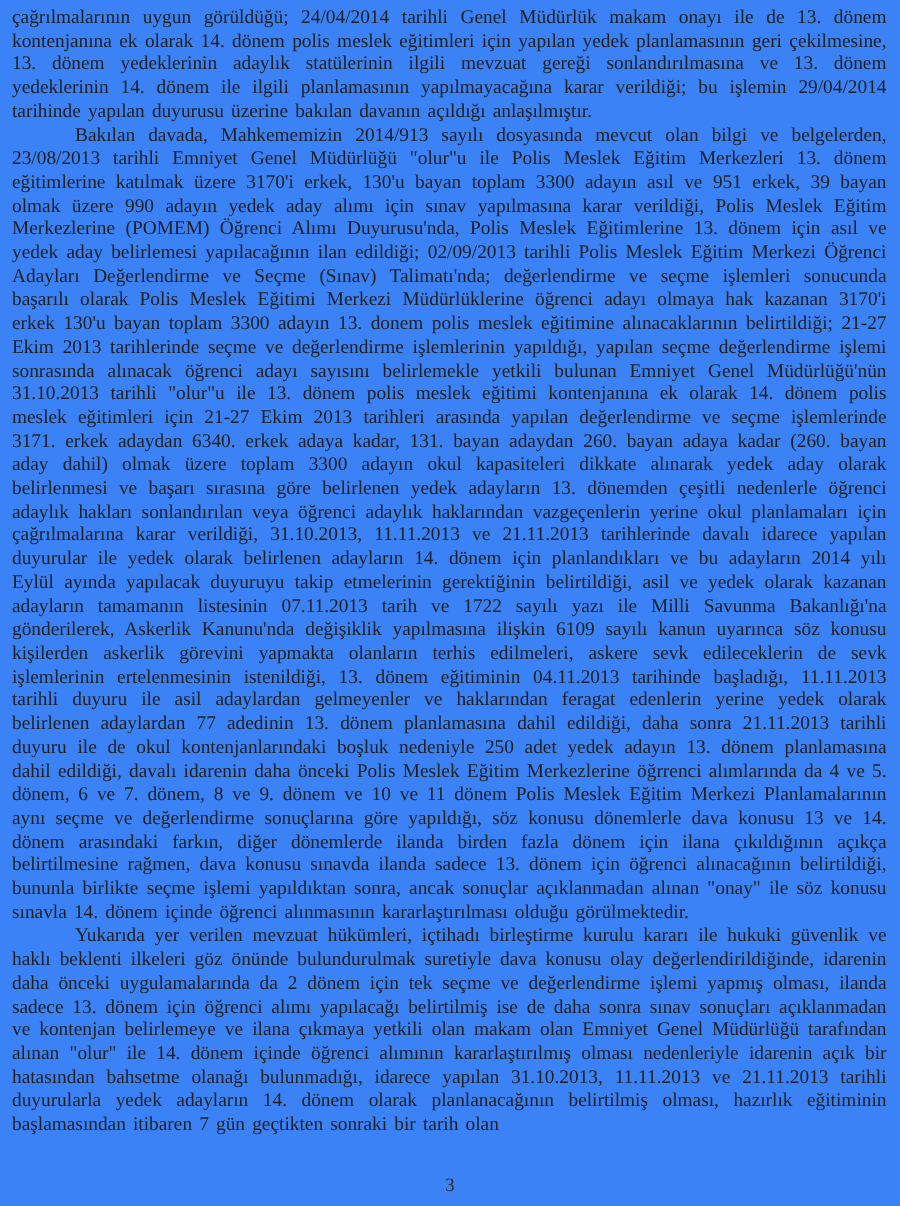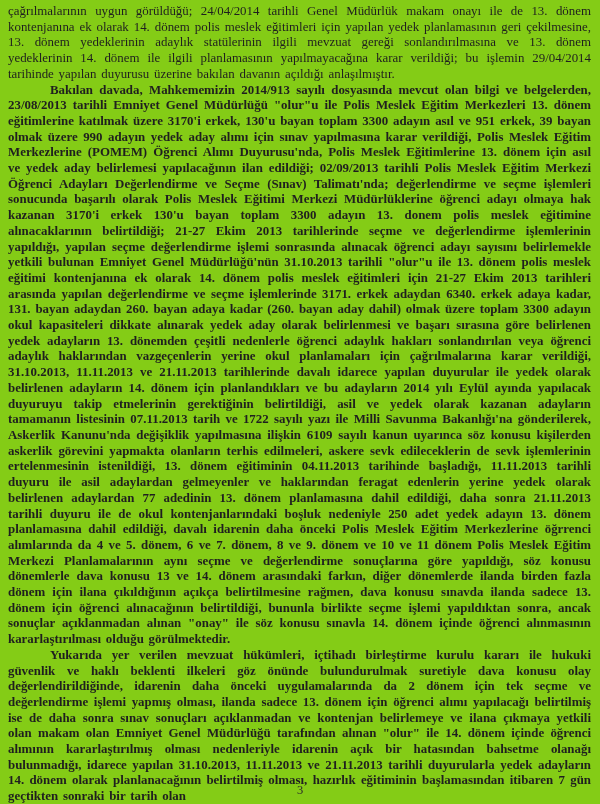--- a/index.html
+++ b/index.html
@@ -5,39 +5,38 @@
   html, body {
     margin: 0;
     padding: 0;
     background: #e8e8e8;
   }
   .page {
     position: relative;
     width: 600px;
     height: 804px;
     margin: 0 auto;
-    background: #84cc16;
+    background: #3b82f6;
     color: #1f1f1f;
     font-family: "Liberation Serif", "DejaVu Serif", serif;
     font-size: 12.9px;
     line-height: 15.7px;
     box-sizing: border-box;
     padding: 4px 9px 0 8px;
     overflow: hidden;
   }
   .para {
     margin: 0;
     text-align: justify;
     text-justify: inter-word;
     word-spacing: 0.12em;
     text-indent: 0;
   }
   .para.indented {
     text-indent: 42px;
-    font-weight: bold;
   }
   .page-number {
     position: absolute;
     bottom: 5px;
     left: 0;
     right: 0;
     text-align: center;
     font-size: 12.5px;
     color: #2a2a2a;
   }

